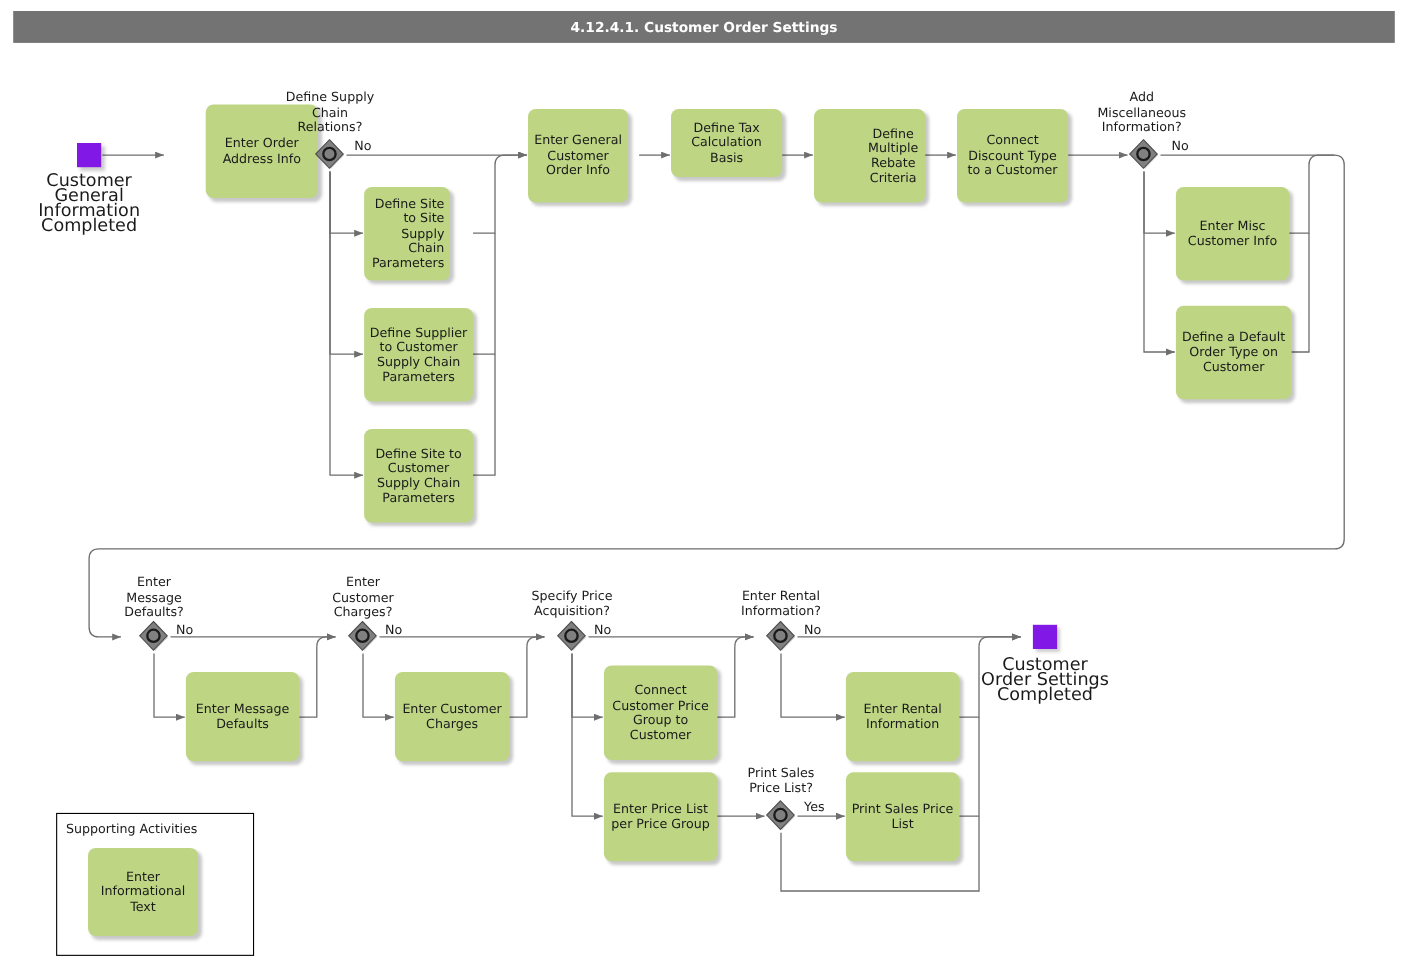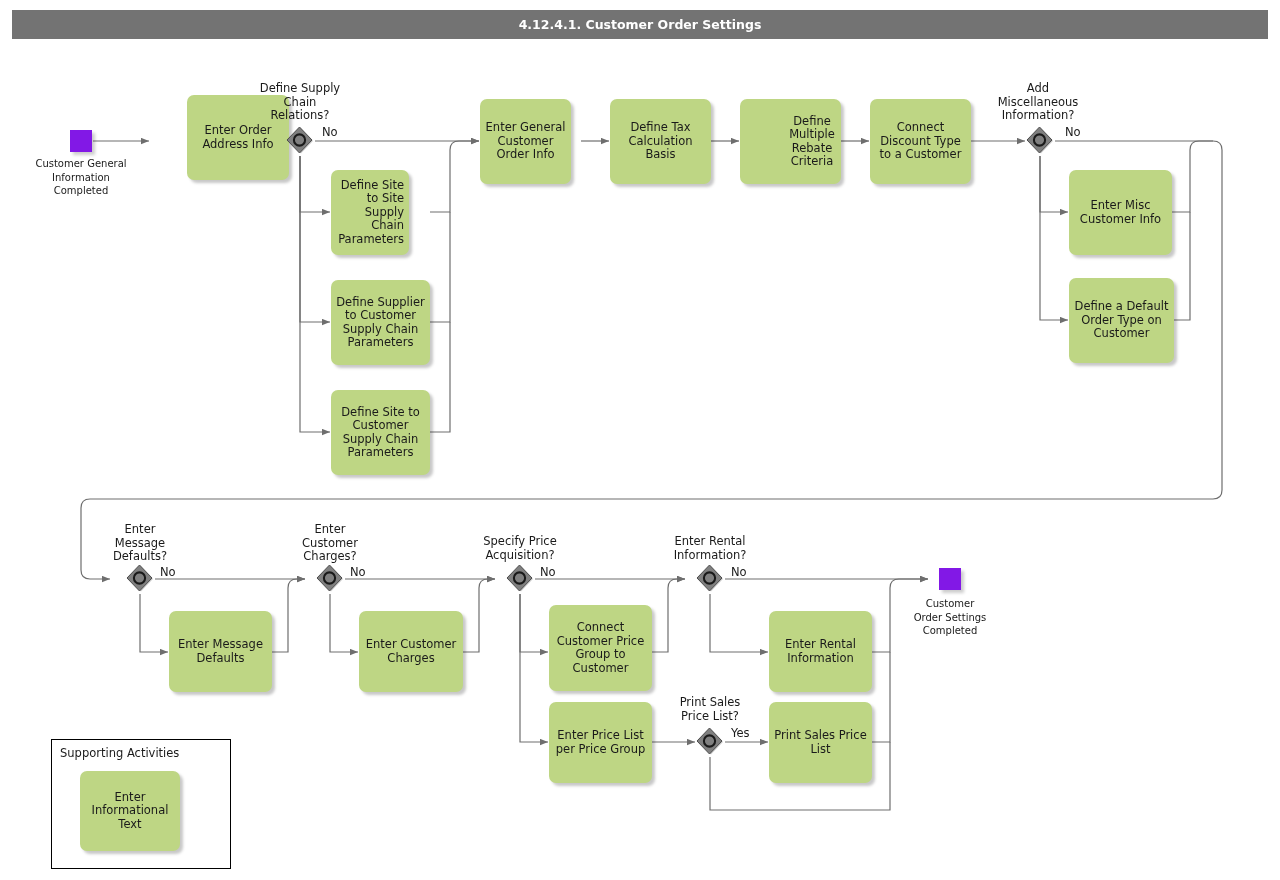--- a/index.html
+++ b/index.html
@@ -52,21 +52,21 @@
   }
   .event {
     position: absolute;
     width: 22px;
     height: 22px;
     background: #8218e6;
     box-shadow: 3px 3px 3px rgba(0,0,0,0.20);
   }
   .event-label {
     position: absolute;
-    font-size: 10px;
+    font-size: 16px;
     line-height: 13.5px;
     text-align: center;
     color: #1a1a1a;
   }
   .gw {
     position: absolute;
     width: 30px;
     height: 30px;
   }
   .gw-label {
@@ -195,21 +195,21 @@
 <div class="task" style="left:150px; top:95px; width:102px; height:85px;margin-left:37px;">Enter Order Address Info</div>
 
 <div class="task" style="left:331px; top:170px; width:78px; height:85px;text-align:right;">Define Site to Site Supply Chain Parameters</div>
 
 <div class="task" style="left:331px; top:280px; width:99px; height:85px;">Define Supplier to Customer Supply Chain Parameters</div>
 
 <div class="task" style="left:331px; top:390px; width:99px; height:85px;">Define Site to Customer Supply Chain Parameters</div>
 
 <div class="task" style="left:480px; top:99px; width:91px; height:85px;">Enter General Customer Order Info</div>
 
-<div class="task" style="left:610px; top:99px; width:101px; height:85px;">Define Tax Calculation Basis</div>
+<div class="task" style="left:610px; top:99px; width:101px; height:62px;">Define Tax Calculation Basis</div>
 
 <div class="task" style="left:740px; top:99px; width:101px; height:85px;padding-left:48px;">Define Multiple Rebate Criteria</div>
 
 <div class="task" style="left:870px; top:99px; width:101px; height:85px;">Connect Discount Type to a Customer</div>
 
 <div class="task" style="left:1069px; top:170px; width:103px; height:85px;">Enter Misc Customer Info</div>
 
 <div class="task" style="left:1069px; top:278px; width:105px; height:85px;">Define a Default Order Type on Customer</div>
 
 <div class="gw" style="left:285px; top:126px;">

